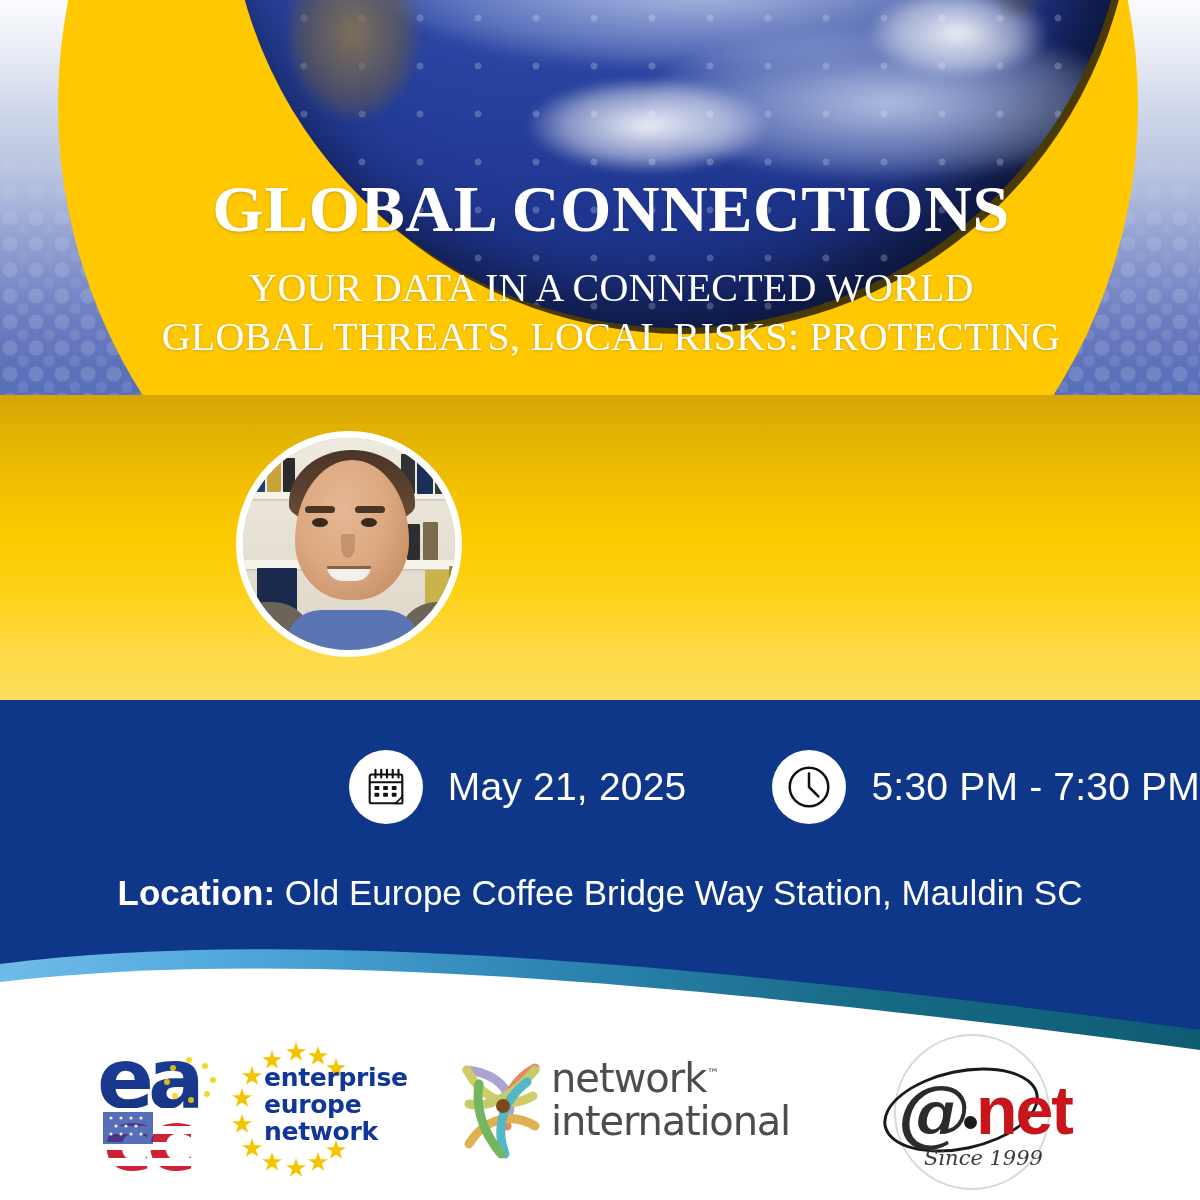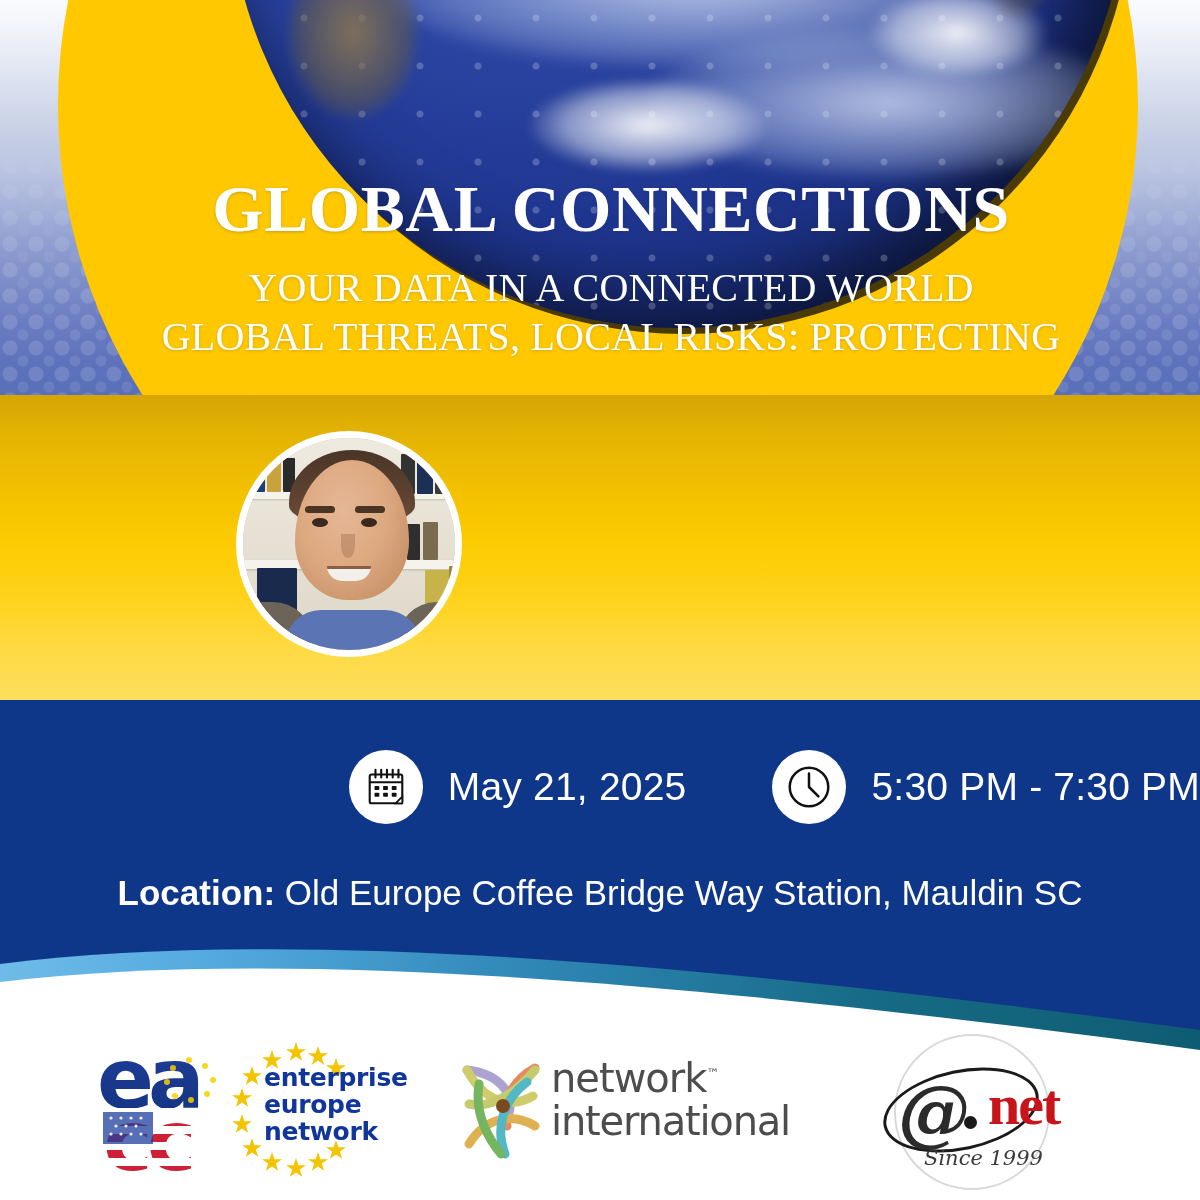--- a/index.html
+++ b/index.html
@@ -461,25 +461,25 @@
     left: 10px;
     top: 36px;
     width: 152px;
     height: 74px;
     border: 3px solid #1a1a1a;
     border-radius: 50%;
     transform: rotate(-12deg);
   }
   .atnet-net {
     position: absolute;
-    left: 116px;
+    left: 104px;
     top: 42px;
-    font-family: Liberation Serif, serif;
+    font-family: Liberation Sans, sans-serif;
     font-weight: bold;
-    font-size: 58px;
+    font-size: 68px;
     color: #C8151B;
     line-height: 1;
     letter-spacing: -2px;
   }
   .atnet-dot {
     position: absolute;
     left: 92px;
     top: 82px;
     width: 13px;
     height: 13px;

